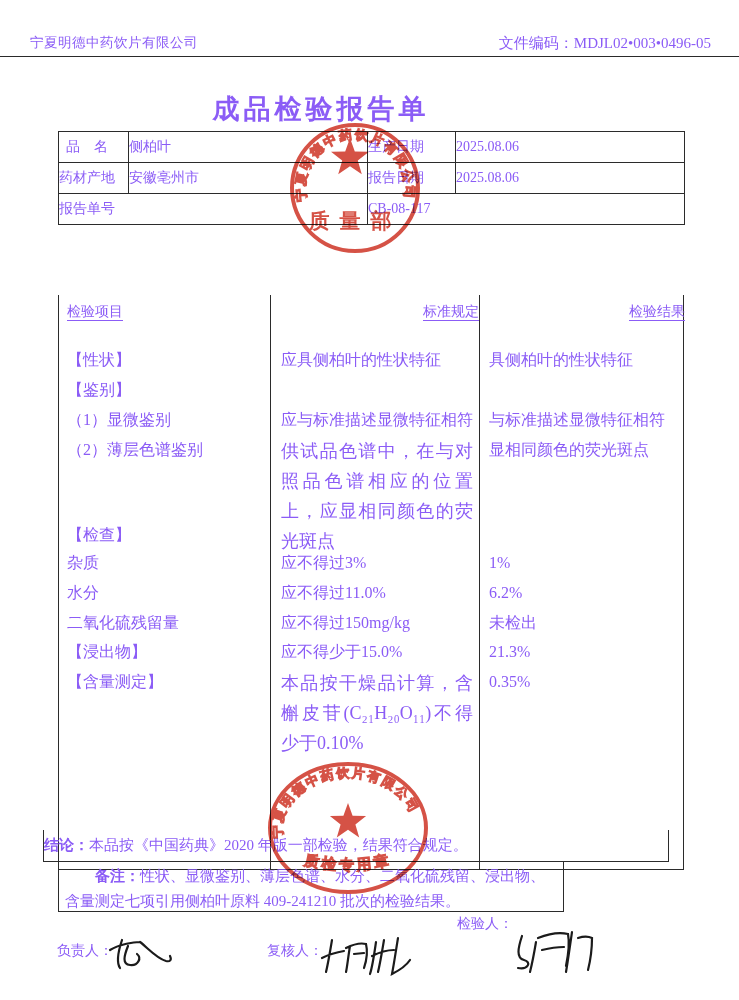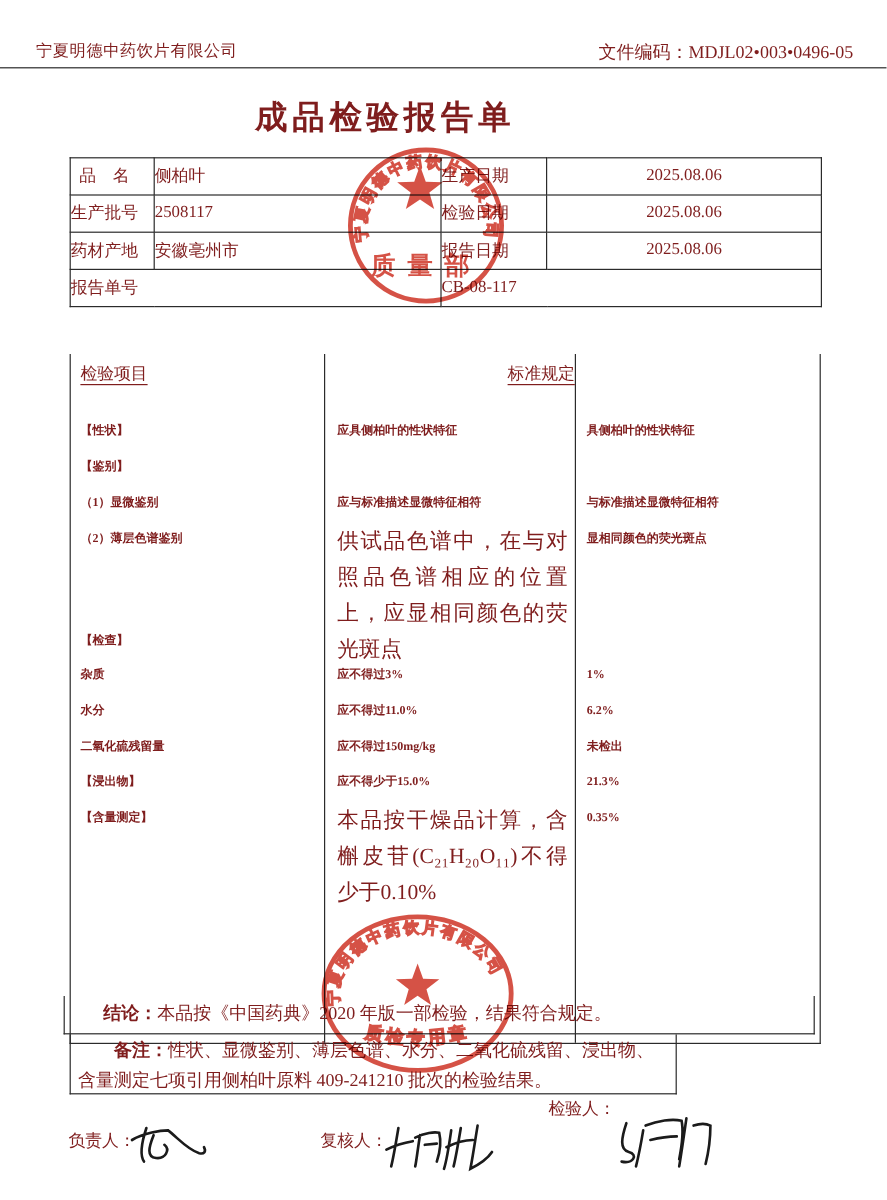--- a/index.html
+++ b/index.html
@@ -1,51 +1,51 @@
 <!DOCTYPE html>
 <html><head>
 <meta charset="utf-8">
 <style>
   html,body{margin:0;padding:0;background:#fff;}
   .page{position:relative;width:739px;height:1000px;background:#ffffff;overflow:hidden;
-        font-family:"Liberation Serif","DejaVu Serif",serif;color:#7f1d1d;}
+        font-family:"Liberation Serif","DejaVu Serif",serif;color:#8b5cf6;}
   
   .doc-header{position:absolute;left:0;top:0;width:739px;height:56px;border-bottom:1px solid #2a2a2a;}
   .company{position:absolute;left:30px;top:34px;font-size:13.5px;letter-spacing:.5px;}
   .doc-code{position:absolute;right:28px;top:34px;font-size:15px;}
   
-  .page-title{position:absolute;left:0;top:80px;width:642px;text-align:center;
+  .page-title{position:absolute;left:0;top:91px;width:642px;text-align:center;
               font-size:27px;font-weight:bold;letter-spacing:4px;}
   
   table.info{position:absolute;left:58px;top:131px;width:626px;border-collapse:collapse;table-layout:fixed;}
   table.info td{border:1px solid #2b2b2b;height:30px;font-size:14px;padding:0;vertical-align:middle;}
   td.lab{padding-left:6px;padding-right:4px;}
   td.lab.spread{text-align:justify;text-align-last:justify;padding-left:7px;padding-right:20px;}
   td.val{padding-left:10px;}
   td.lab2{padding-left:12px;}
-  td.val2{padding-left:8px;text-align:center;}
+  td.val2{padding-left:8px;}
   
   .insp{position:absolute;left:58px;top:255px;width:626px;height:575px;box-sizing:border-box;
         border-left:1px solid #2b2b2b;border-right:1px solid #2b2b2b;border-bottom:1px solid #2b2b2b;margin-top:40px;}
   .vline{position:absolute;top:0;bottom:0;width:1px;background:#2b2b2b;}
   .v1{left:211px}.v2{left:420px}
   .icol{position:absolute;top:0;bottom:0;}
   .c1{left:0;width:211px}.c2{left:211px;width:209px}.c3{left:420px;width:206px}
   .ihead{position:absolute;top:8px;font-size:14px;text-decoration:underline;
          text-underline-offset:4px;white-space:nowrap;}
   .ihead.left{left:8px}
   .ihead.center{left:0;width:100%;text-align:right;}
-  .iline{position:absolute;font-size:10px;line-height:20px;white-space:nowrap;font-weight:bold;}
+  .iline{position:absolute;font-size:16px;line-height:20px;white-space:nowrap;}
   .c1 .iline{left:8px}.c2 .iline{left:11px}.c3 .iline{left:10px}
   .iwrap{position:absolute;font-size:18px;line-height:30px;white-space:normal;
          text-align:justify;left:11px;width:192px;}
   
-  .concl{position:absolute;left:53px;top:830px;width:626px;height:32px;box-sizing:border-box;
+  .concl{position:absolute;left:43px;top:830px;width:626px;height:32px;box-sizing:border-box;
          border-left:1px solid #2b2b2b;border-right:1px solid #2b2b2b;border-bottom:1px solid #2b2b2b;
-         font-size:15px;line-height:31px;padding-left:32px;}
+         font-size:15px;line-height:31px;}
   .remarks{position:absolute;left:58px;top:862px;width:506px;height:50px;box-sizing:border-box;
          border-left:1px solid #2b2b2b;border-right:1px solid #2b2b2b;border-bottom:1px solid #2b2b2b;
          font-size:15px;line-height:25px;padding:2px 6px 0 6px;text-indent:2em;}
   .blab{font-weight:bold;}
   
   .sig-label{position:absolute;font-size:14px;white-space:nowrap;}
   .sig-svg{position:absolute;}
   .sig-svg path{stroke:#1b1b1b;stroke-width:2.2;fill:none;stroke-linecap:round;}
   
   .stamp{position:absolute;mix-blend-mode:multiply;opacity:.88;}
@@ -70,26 +70,20 @@
         <col style="width:70px">
         <col style="width:239px">
         <col style="width:88px">
         <col style="width:229px">
       </colgroup>
     <tbody>
         <tr>
       <td class="lab spread">品　名</td>
       <td class="val">侧柏叶</td>
       <td class="lab2">生产日期</td>
-      <td class="val2">2025.08.06</td>
-    </tr>
-    <tr>
-      <td class="lab">生产批号</td>
-      <td class="val">2508117</td>
-      <td class="lab2">检验日期</td>
       <td class="val2">2025.08.06</td>
     </tr>
     <tr>
       <td class="lab">药材产地</td>
       <td class="val">安徽亳州市</td>
       <td class="lab2">报告日期</td>
       <td class="val2">2025.08.06</td>
     </tr>
     <tr>
       <td class="lab" colspan="2">报告单号</td>
@@ -122,20 +116,21 @@
       <div class="iline" style="top:115px">应与标准描述显微特征相符</div>
       <div class="iwrap" style="top:141px">供试品色谱中，在与对照品色谱相应的位置上，应显相同颜色的荧光斑点</div>
       <div class="iline" style="top:258px">应不得过3%</div>
       <div class="iline" style="top:288px">应不得过11.0%</div>
       <div class="iline" style="top:318px">应不得过150mg/kg</div>
       <div class="iline" style="top:347px">应不得少于15.0%</div>
       <div class="iwrap" style="top:373px">本品按干燥品计算，含槲皮苷(C₂₁H₂₀O₁₁)不得少于0.10%</div>
     </div>
 
     <div class="icol c3">
+      <div class="ihead center">检验结果</div>
       <div class="iline" style="top:55px">具侧柏叶的性状特征</div>
       <div class="iline" style="top:115px">与标准描述显微特征相符</div>
       <div class="iline" style="top:145px">显相同颜色的荧光斑点</div>
       <div class="iline" style="top:258px">1%</div>
       <div class="iline" style="top:288px">6.2%</div>
       <div class="iline" style="top:318px">未检出</div>
       <div class="iline" style="top:347px">21.3%</div>
       <div class="iline" style="top:377px">0.35%</div>
     </div>
   </div>

